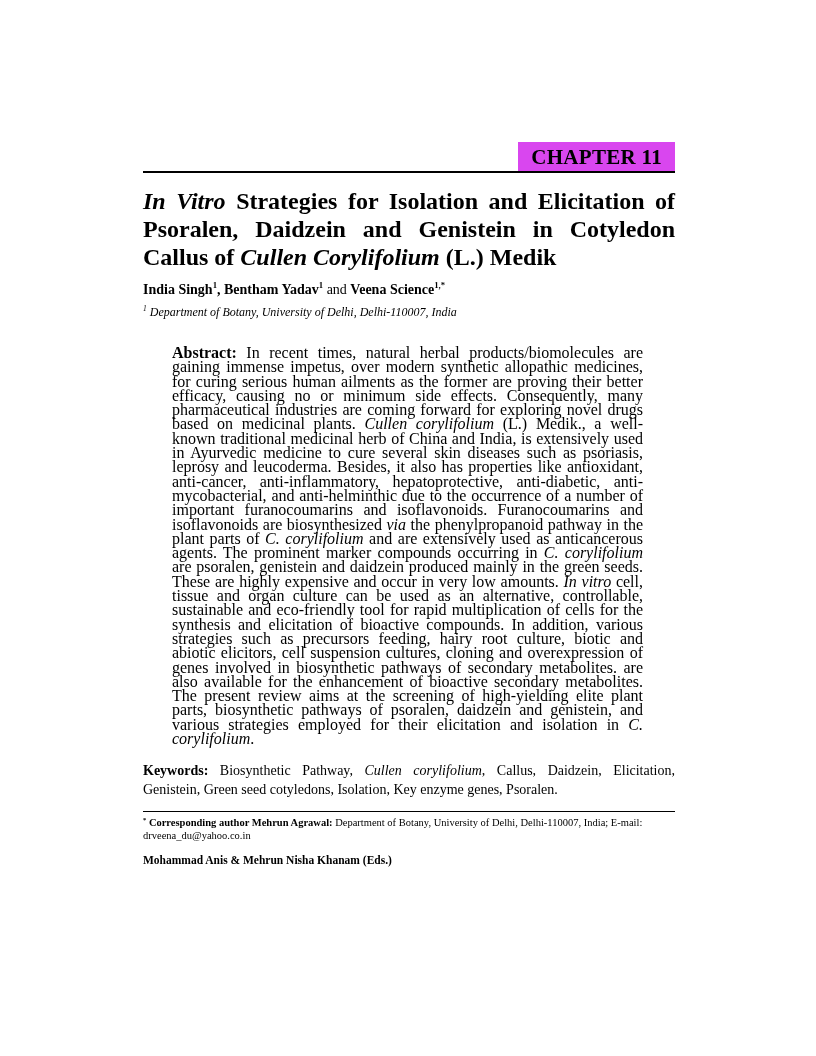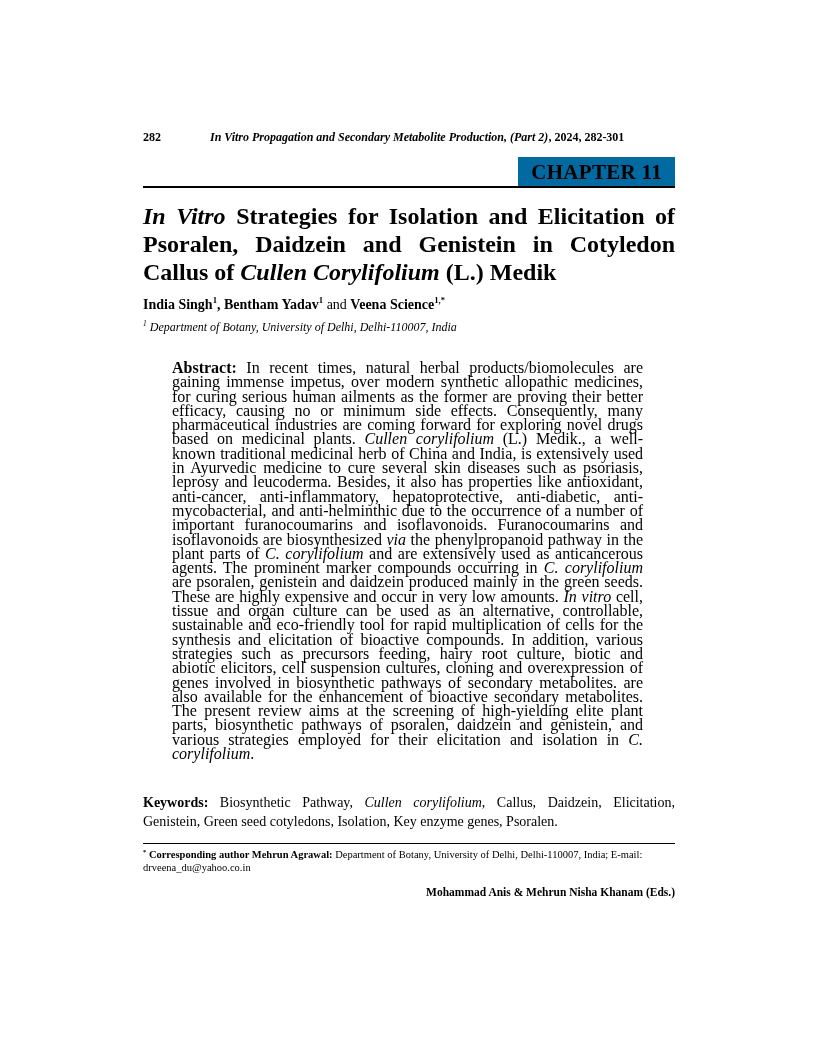--- a/index.html
+++ b/index.html
@@ -67,58 +67,54 @@
   }
   
   .abstract {
     margin: 26px 0 0 29px;
     width: 471px;
     font-size: 16px;
     line-height: 14.3px;
     text-align: justify;
   }
   .keywords {
-    margin: 33px 0 0 0;
+    margin: 16px 0 0 0;
     font-size: 14px;
     line-height: 18.5px;
     text-align: justify;
   }
   .footnote-rule {
     border-top: 1.5px solid #000;
     margin-top: 12px;
   }
   .footnote {
     font-size: 10.5px;
     line-height: 13px;
     margin: 4px 0 0 0;
   }
   .footer {
-    text-align: right;
+    text-align: left;
     font-weight: bold;
     font-size: 11.5px;
     line-height: 13.5px;
     margin-top: 12px;
   }
   
   .seg-italic { font-style: italic; }
   .seg-bold   { font-weight: bold; }
   .seg-sup    { font-size: 0.62em; vertical-align: super; line-height: 0; }
 </style>
 </head>
 <body>
 
 <div class="page">
 
-  <div class="running-header">
-    <span class="page-num">282</span>
-    <span class="running-title"><span class="seg-italic seg-bold">In Vitro Propagation and Secondary Metabolite Production, (Part 2)</span><span class="seg-bold">, 2024, 282-301</span></span>
-  </div>
 
   <div class="chapter-row">
-    <span class="chapter-badge" style="background: #0369a1;">CHAPTER 11</span>
+    <span class="chapter-badge" style="background: #d946ef;">CHAPTER 11</span>
   </div>
 
   <h1 class="title"><span class="seg-italic">In Vitro</span><span> Strategies for Isolation and Elicitation of Psoralen, Daidzein and Genistein in Cotyledon Callus of </span><span class="seg-italic">Cullen Corylifolium</span><span> (L.) Medik</span></h1>
 
   <p class="authors"><span class="seg-bold">India Singh</span><span class="seg-bold seg-sup">1</span><span class="seg-bold">, </span><span class="seg-bold">Bentham Yadav</span><span class="seg-bold seg-sup">1</span><span> and </span><span class="seg-bold">Veena Science</span><span class="seg-bold seg-sup">1,*</span></p>
 
   <p class="affiliation"><span class="seg-sup">1</span><span> Department of Botany, University of Delhi, Delhi-110007, India</span></p>
 
   <div class="abstract"><span class="seg-bold">Abstract:</span><span> In recent times, natural herbal products/biomolecules are gaining immense impetus, over modern synthetic allopathic medicines, for curing serious human ailments as the former are proving their better efficacy, causing no or minimum side effects. Consequently, many pharmaceutical industries are coming forward for exploring novel drugs based on medicinal plants. </span><span class="seg-italic">Cullen corylifolium</span><span> (L.) Medik., a well-known traditional medicinal herb of China and India, is extensively used in Ayurvedic medicine to cure several skin diseases such as psoriasis, leprosy and leucoderma. Besides, it also has properties like antioxidant, anti-cancer, anti-inflammatory, hepatoprotective, anti-diabetic, anti-mycobacterial, and anti-helminthic due to the occurrence of a number of important furanocoumarins and isoflavonoids. Furanocoumarins and isoflavonoids are biosynthesized </span><span class="seg-italic">via</span><span> the phenylpropanoid pathway in the plant parts of </span><span class="seg-italic">C. corylifolium</span><span> and are extensively used as anticancerous agents. The prominent marker compounds occurring in </span><span class="seg-italic">C. corylifolium</span><span> are psoralen, genistein and daidzein produced mainly in the green seeds. These are highly expensive and occur in very low amounts. </span><span class="seg-italic">In vitro</span><span> cell, tissue and organ culture can be used as an alternative, controllable, sustainable and eco-friendly tool for rapid multiplication of cells for the synthesis and elicitation of bioactive compounds. In addition, various strategies such as precursors feeding, hairy root culture, biotic and abiotic elicitors, cell suspension cultures, cloning and overexpression of genes involved in biosynthetic pathways of secondary metabolites. are also available for the enhancement of bioactive secondary metabolites. The present review aims at the screening of high-yielding elite plant parts, biosynthetic pathways of psoralen, daidzein and genistein, and various strategies employed for their elicitation and isolation in </span><span class="seg-italic">C. corylifolium</span><span>.</span></div>
 

